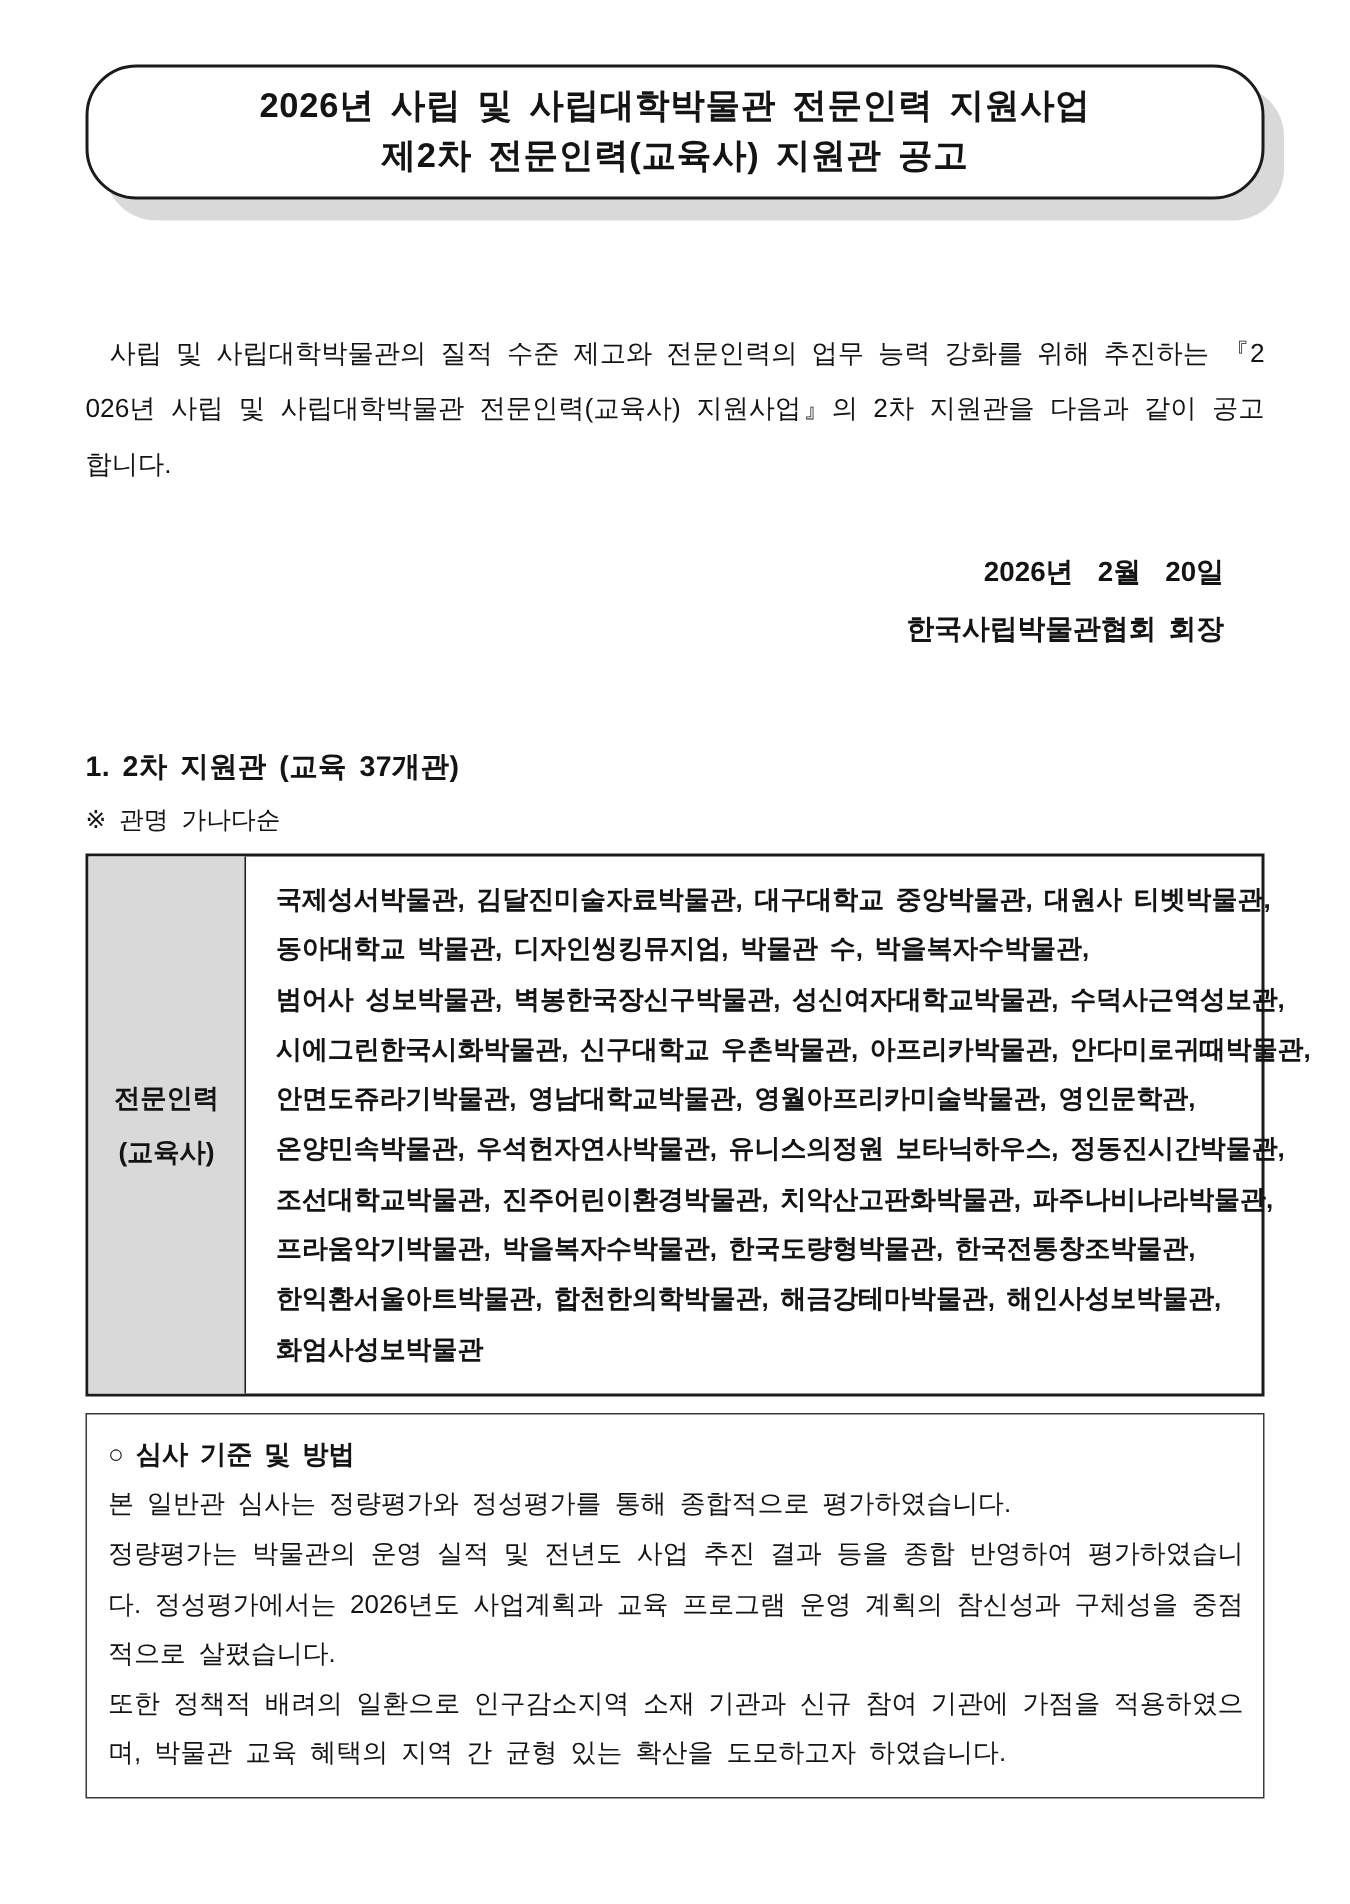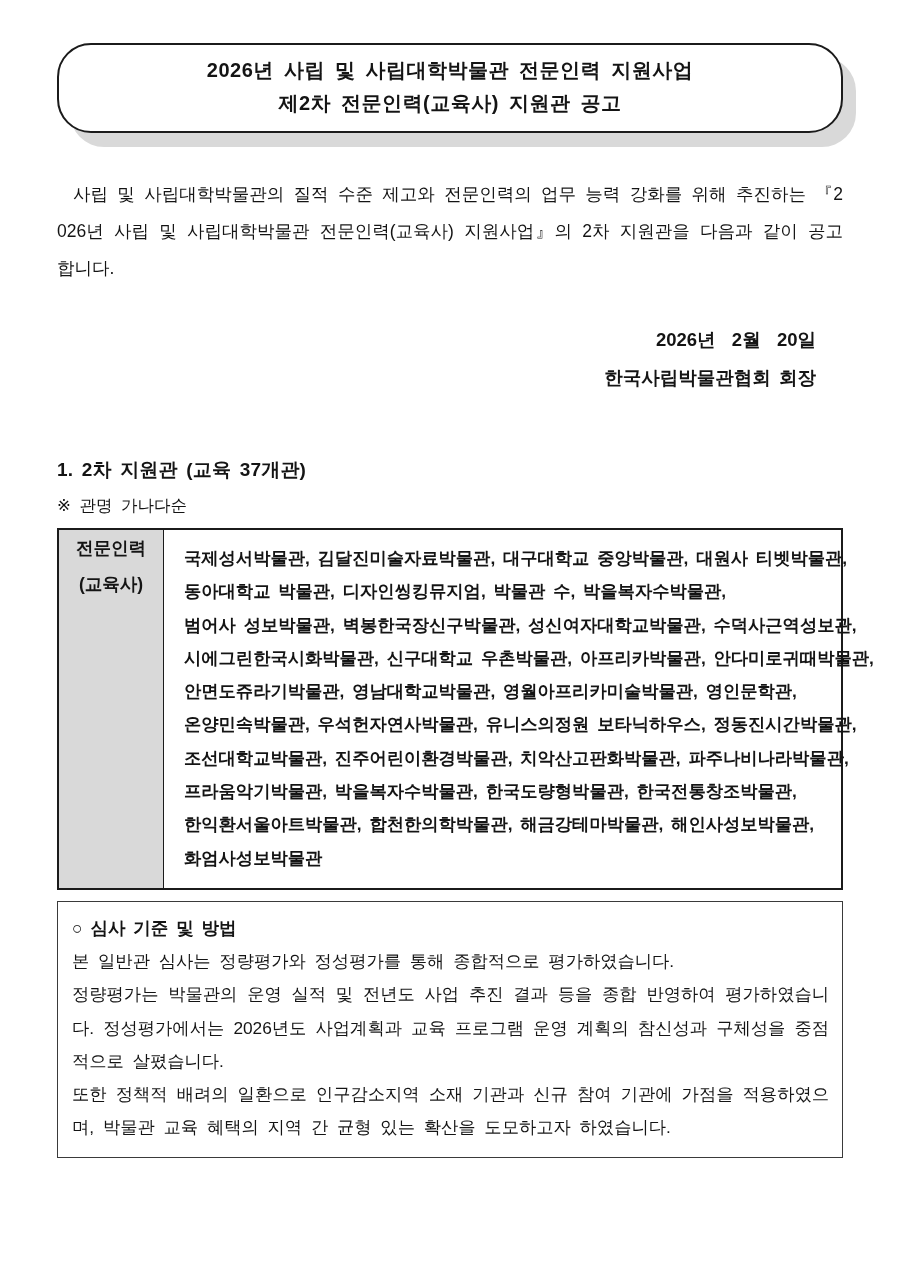--- a/index.html
+++ b/index.html
@@ -23,30 +23,30 @@
   .title-box {
     margin-top: 43px;
     border: 2.5px solid #1b1b1b;
     border-radius: 34px;
     background: #ffffff;
     box-shadow: 13px 14px 0 #d9d9d9;
     padding: 9px 8px 11px;
     text-align: center;
   }
   .title-line {
-    font-size: 20px;
+    font-size: 23px;
     font-weight: bold;
     line-height: 33px;
     letter-spacing: 0.5px;
     word-spacing: 4px;
   }
 
   
   .intro {
-    margin-top: 43px;
+    margin-top: 84px;
     font-size: 17.5px;
     line-height: 37px;
     text-align: justify;
     word-break: break-all;
     text-indent: 16px;
     word-spacing: 4px;
   }
 
   
   .signoff {
@@ -85,20 +85,21 @@
     display: flex;
     border: 2px solid #1b1b1b;
   }
   .museum-table .row-header {
     width: 104px;
     flex: 0 0 104px;
     background: #d9d9d9;
     border-right: 1.5px solid #1b1b1b;
     display: flex;
     flex-direction: column;
+    justify-content: center;
     align-items: center;
   }
   .row-header-line {
     font-size: 17.5px;
     font-weight: bold;
     line-height: 36px;
   }
   .museum-table .cell {
     flex: 1;
     padding: 12px 8px 13px 20px;

